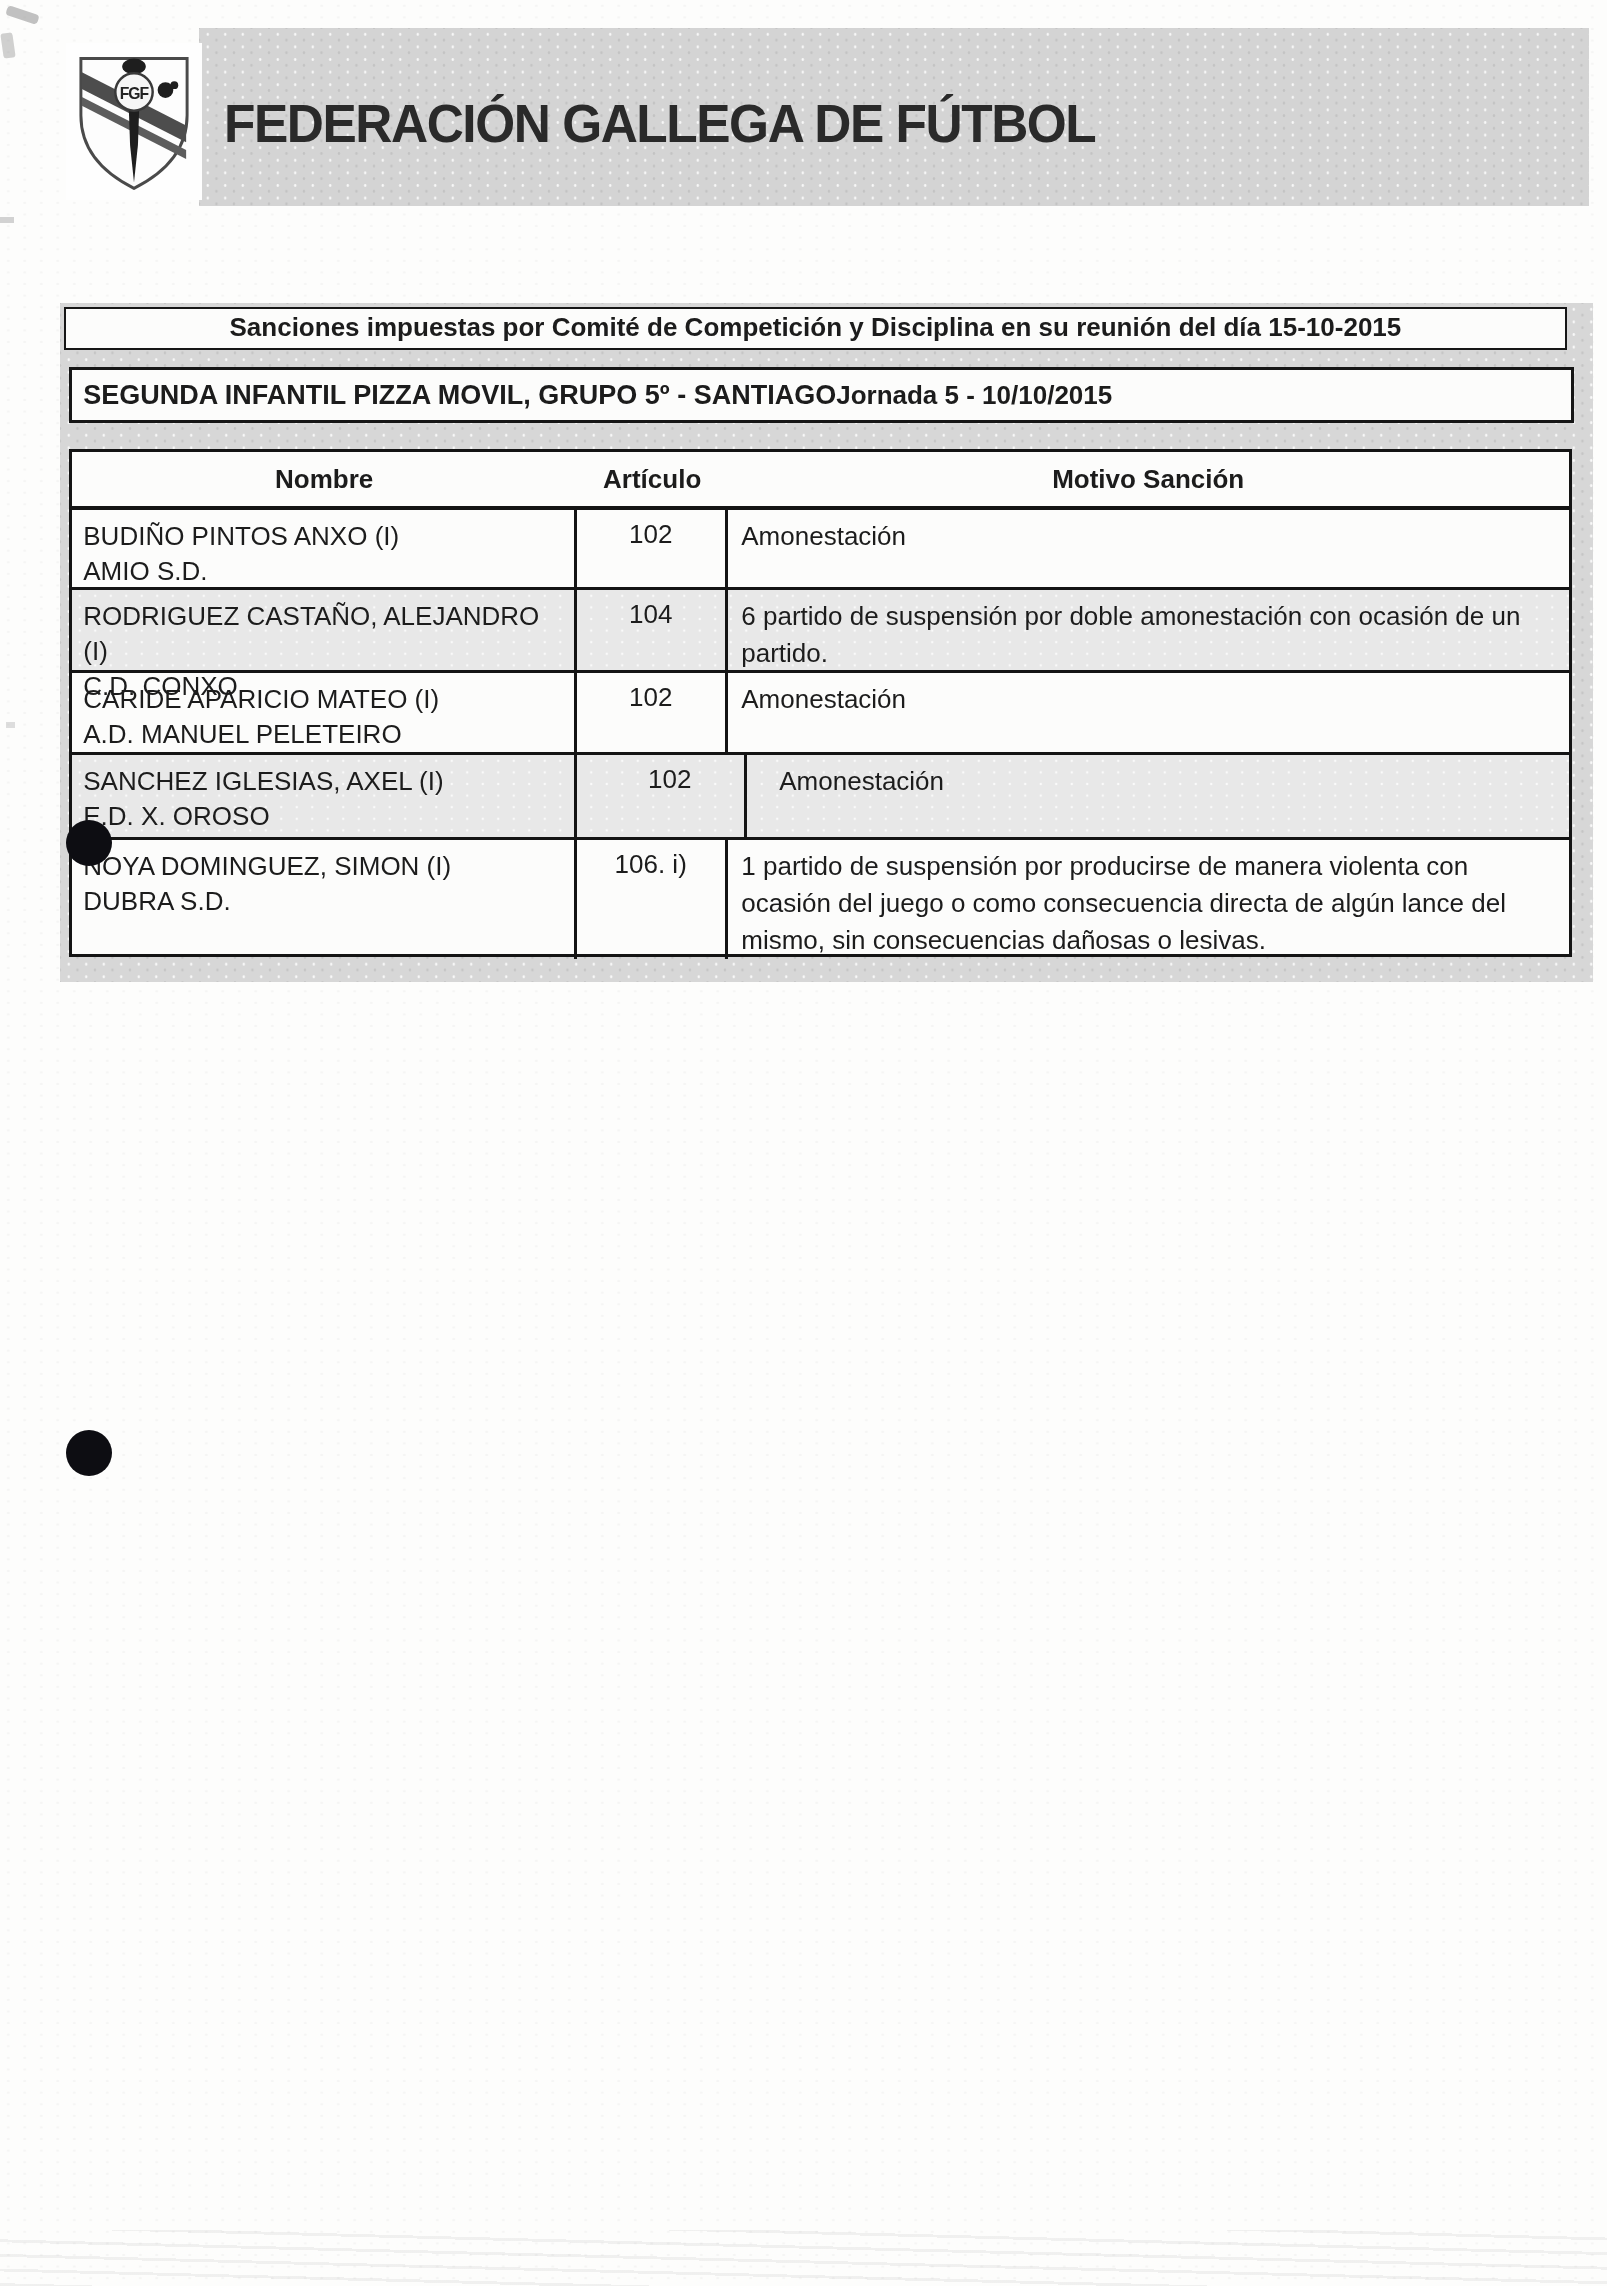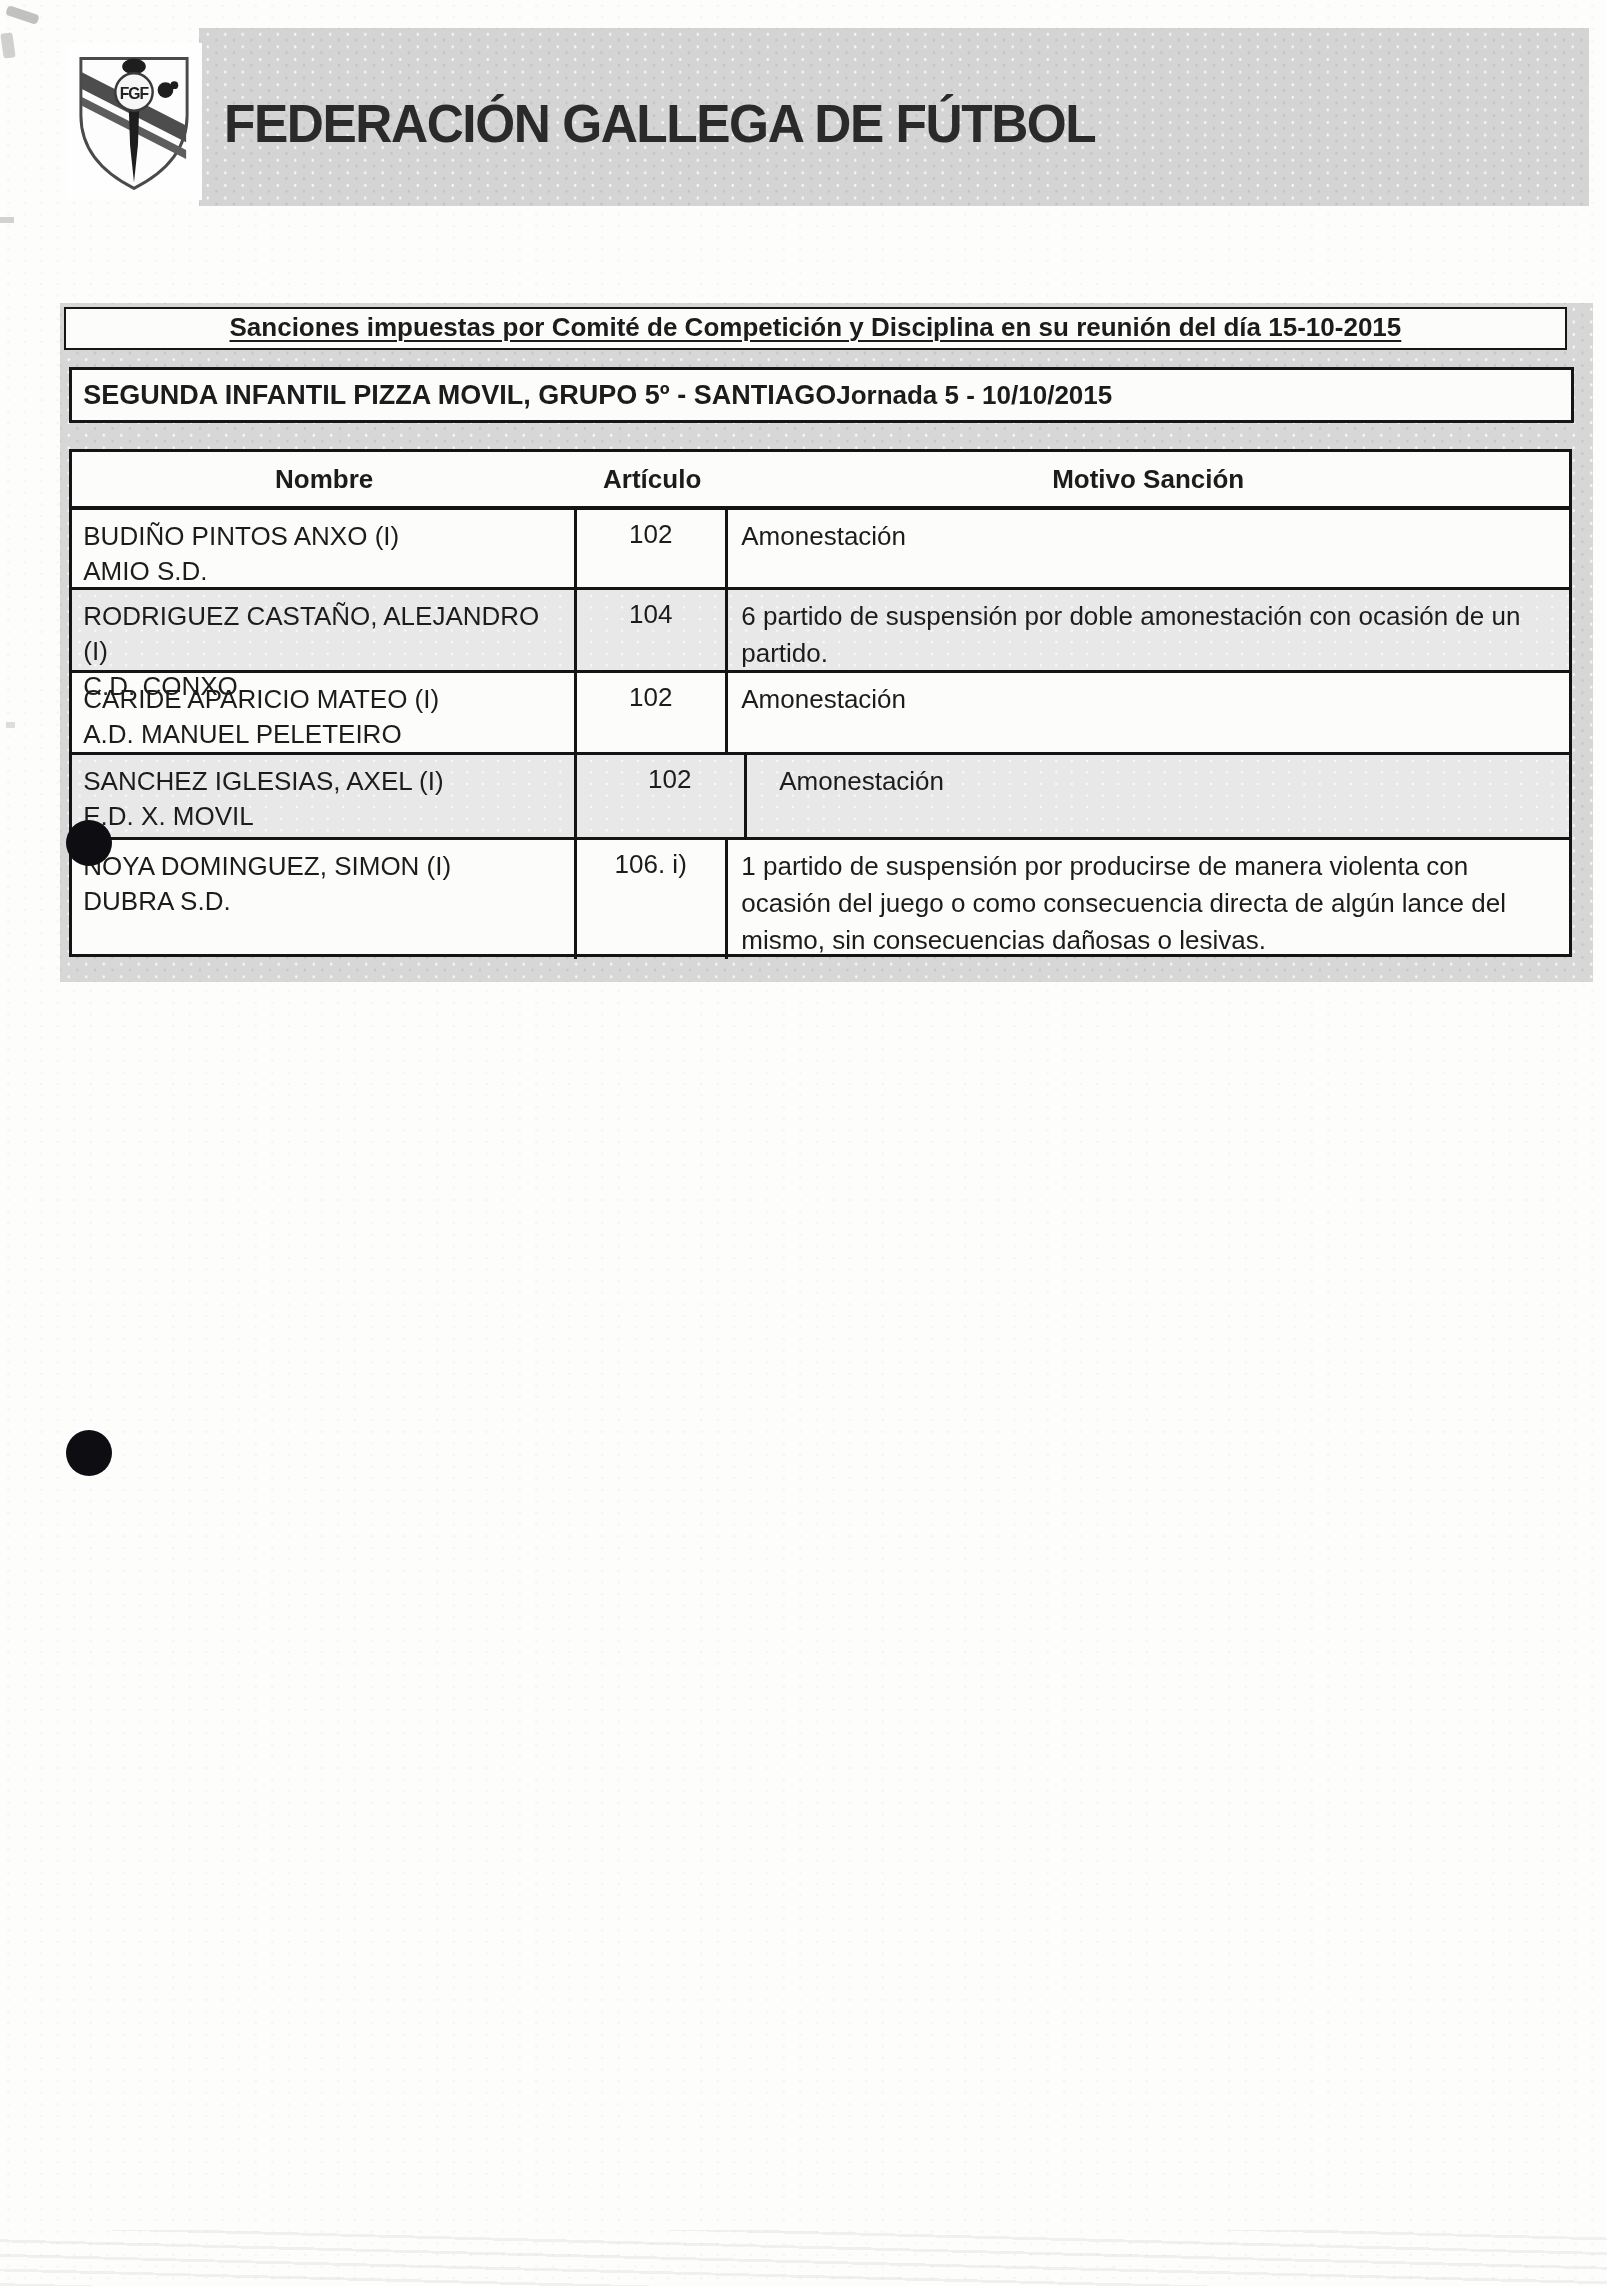--- a/index.html
+++ b/index.html
@@ -37,21 +37,21 @@
     position:absolute;left:66px;top:43px;width:136px;height:157px;
     background:#fefefe;display:flex;align-items:center;justify-content:center;
   }
   
   .backdrop{position:absolute;left:60px;top:303px;width:1533px;height:679px;background-color:#d7d7d7;}
   .title-box{
     position:absolute;left:3.9px;top:3.9px;width:1503px;height:43px;
     background:#fcfcfb;border:2.9px solid #161616;box-sizing:border-box;
     text-align:center;font-size:26px;font-weight:bold;line-height:36px;
   }
-  .title-box span{text-decoration:underline;text-underline-offset:3.9px;text-decoration-thickness:1.9px;}
+  .title-box span{text-underline-offset:3.9px;text-decoration-thickness:1.9px;}
   .section-box{
     position:absolute;left:8.7px;top:64px;width:1505px;height:56px;
     background:#fcfcfb;border:3.9px solid #161616;box-sizing:border-box;
     display:flex;align-items:center;
     padding:0 15.5px 0 11.6px;font-size:27px;font-weight:bold;
   }
   .section-box .jornada{font-size:26px;}
   
   .stable{
     position:absolute;left:8.7px;top:146px;width:1503px;
@@ -165,21 +165,21 @@
       <div>CARIDE APARICIO MATEO (I)</div>
       <div>A.D. MANUEL PELETEIRO</div>
     </div>
     <div class="cell-article">102</div>
     <div class="cell-reason">Amonestación</div>
   </div>
 
   <div class="trow shaded">
     <div class="cell-name">
       <div>SANCHEZ IGLESIAS, AXEL (I)</div>
-      <div>E.D. X. MOVIL</div>
+      <div>E.D. X. OROSO</div>
     </div>
     <div class="cell-article">102</div>
     <div class="cell-reason">Amonestación</div>
   </div>
 
   <div class="trow last">
     <div class="cell-name">
       <div>NOYA DOMINGUEZ, SIMON (I)</div>
       <div>DUBRA S.D.</div>
     </div>

